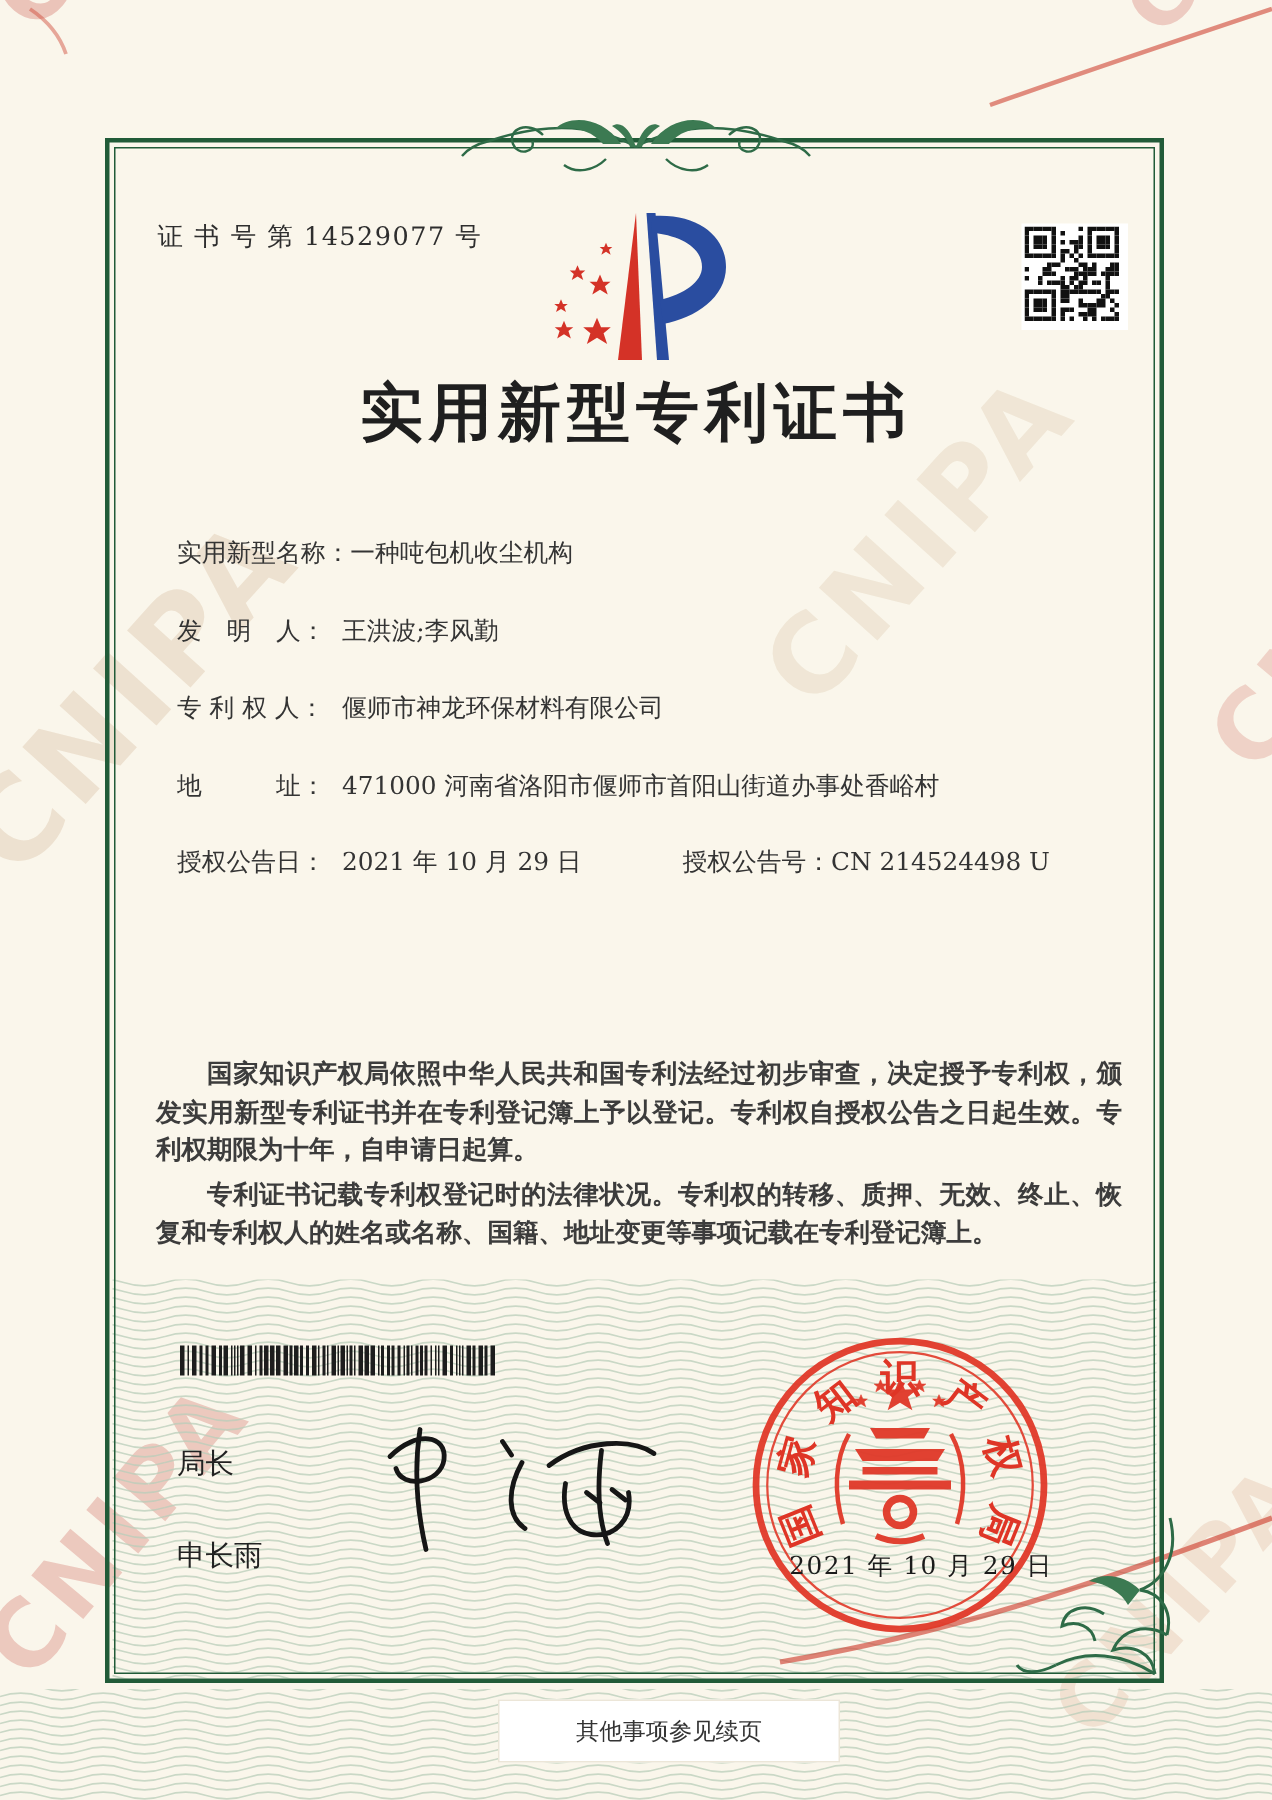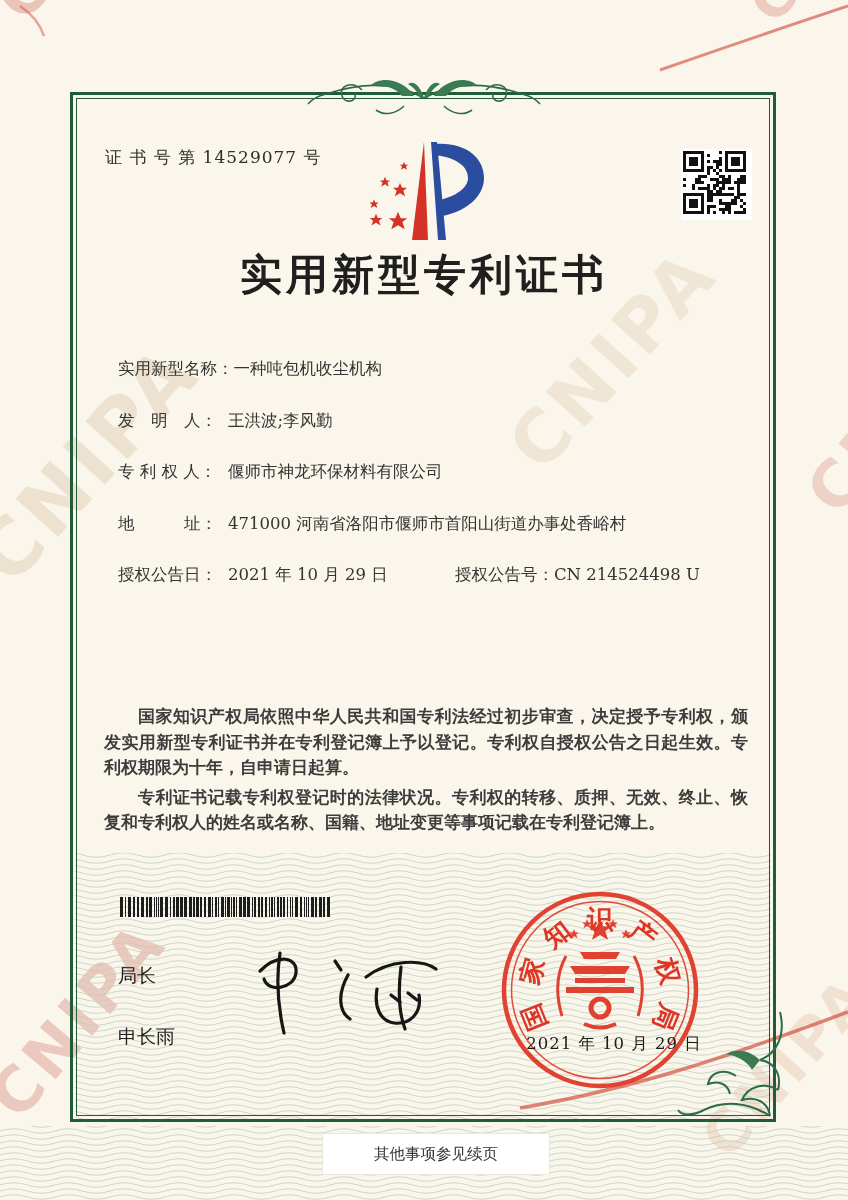--- a/index.html
+++ b/index.html
@@ -38,21 +38,21 @@
   .director-name{position:absolute;left:118px;top:1001px;font-size:19px;color:#222;z-index:6;margin-top:23px;}
   .signature{position:absolute;left:238px;top:933px;z-index:6;}
   
   .seal{position:absolute;left:496px;top:886px;width:208px;height:208px;z-index:5;}
   .seal-ch{position:absolute;width:28px;height:30px;font-size:26px;font-weight:700;color:#df3526;
            text-align:center;line-height:30px;}
   .seal-date{position:absolute;left:520px;top:1033px;width:188px;text-align:center;font-size:16.5px;
              letter-spacing:1px;color:#1b1b1b;z-index:7;}
   
   .page-num{position:absolute;left:0;right:0;top:1083px;text-align:center;font-size:15px;color:#333;z-index:4;}
-  .note-box{position:absolute;left:322px;top:1133px;width:226px;height:40px;background:#ffffff;
+  .note-box{position:absolute;left:332px;top:1133px;width:226px;height:40px;background:#ffffff;
             border:1px solid #ece6d8;z-index:6;text-align:center;line-height:40px;font-size:15.5px;color:#333;}
 </style>
 </head>
 <body>
 
 <div class="page">
 
   <div class="wm" style="left:-18px;top:-12px;font-size:60px;color:rgba(205,95,85,.33);transform:rotate(-50deg);">CNIPA</div>
   <div class="wm" style="left:737px;top:-6px;font-size:54px;color:rgba(205,95,85,.28);transform:rotate(-50deg);">CNIPA</div>
   <div class="wm" style="left:-42px;top:540px;font-size:78px;color:rgba(195,160,120,.24);transform:rotate(-48deg);">CNIPA</div>

